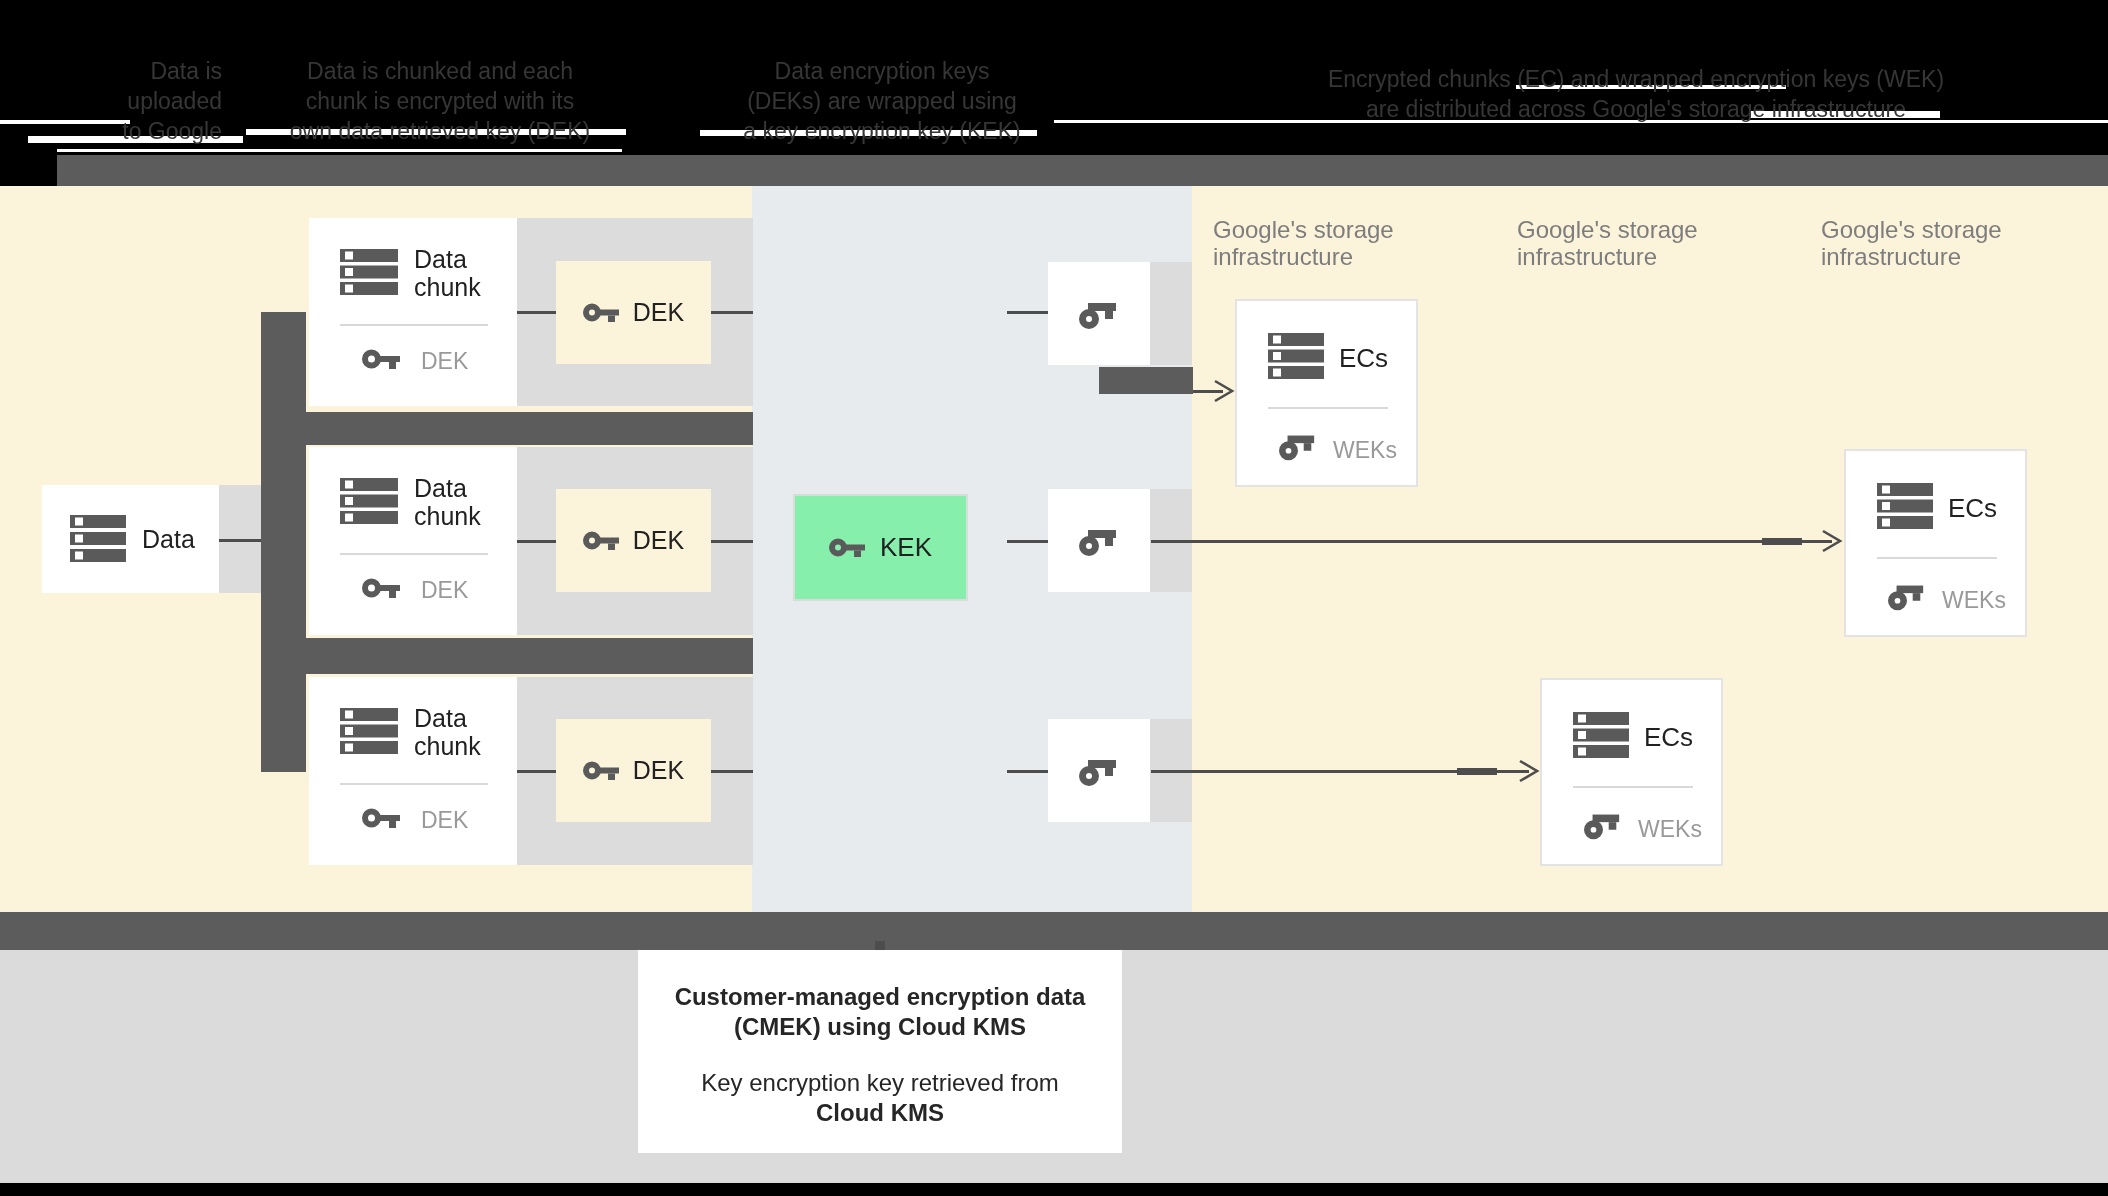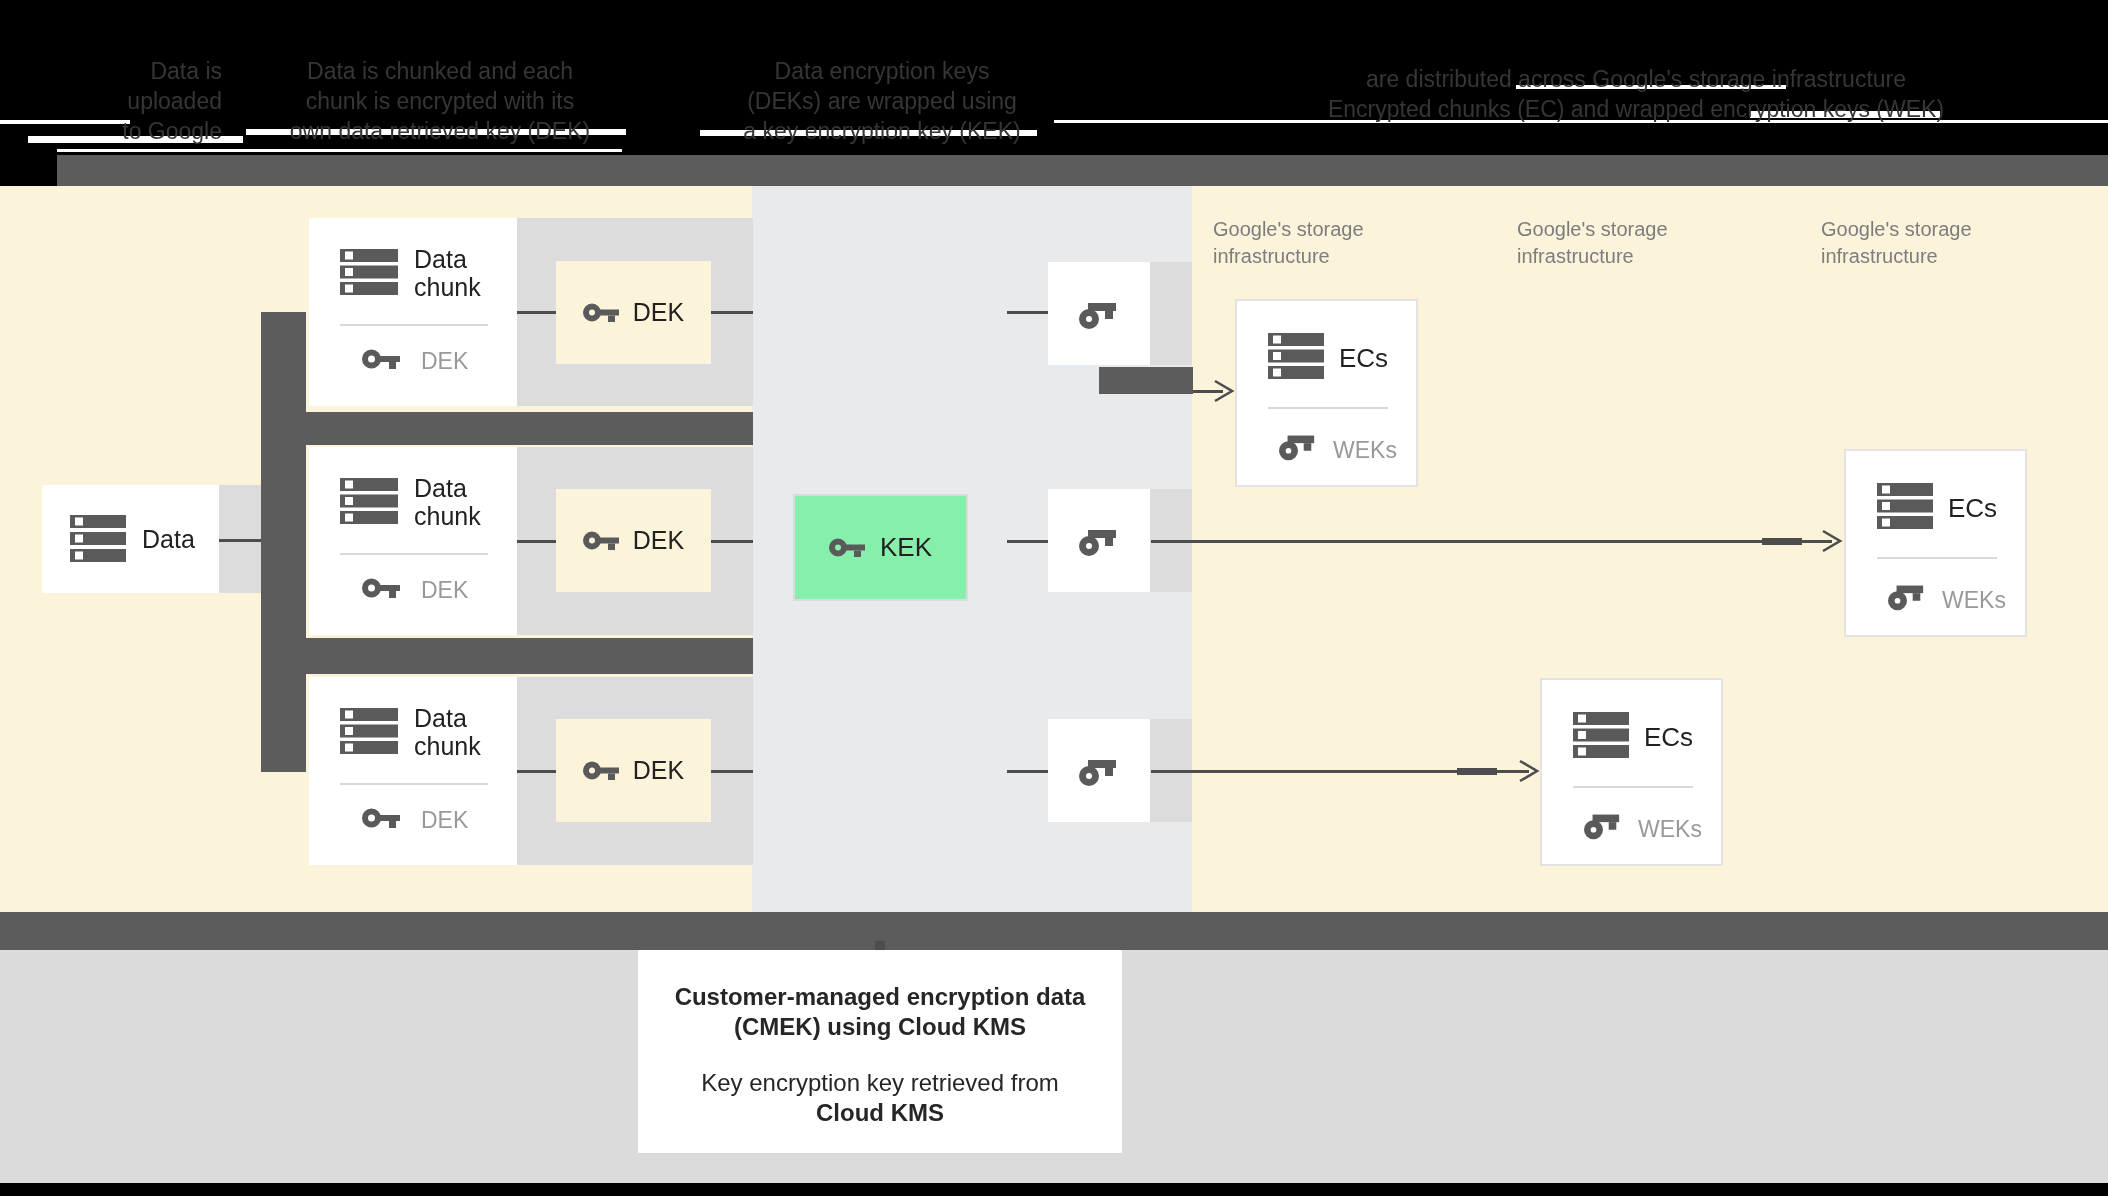--- a/index.html
+++ b/index.html
@@ -21,21 +21,21 @@
   .dekbox{background:#fbf3da;display:flex;align-items:center;justify-content:center;gap:13px;}
   .kekbox{background:#86efac;border:2px solid #d8dcda;box-sizing:border-box;
           display:flex;align-items:center;justify-content:center;gap:14px;}
   .keybox{background:#ffffff;display:flex;align-items:center;justify-content:center;}
   .ecbox{background:#ffffff;border:2px solid #e3e3e3;box-sizing:border-box;}
   .databox{background:#ffffff;display:flex;align-items:center;padding-left:28px;gap:16px;box-sizing:border-box;}
   .divider{height:2px;background:#d9d9d9;}
   .label-dark{color:#212121;font-size:25px;}
   .label-dark-lg{color:#212121;font-size:26px;}
   .label-gray{color:#999999;font-size:23px;}
-  .storage-label{color:#7d7d7d;font-size:20px;line-height:27px;}
+  .storage-label{color:#7d7d7d;font-size:24px;line-height:27px;}
   .cardtitle{color:#212121;font-size:25px;line-height:28px;}
   
   .caption-box{background:#ffffff;text-align:center;color:#262626;font-size:24px;line-height:30px;box-sizing:border-box;padding-top:32px;}
   .bold{font-weight:700;}
   .bottomarea{background:#dbdbdc;}
 </style>
 </head>
 <body>
 
 <div class="screen">
@@ -58,22 +58,22 @@
     <div>Data is chunked and each</div>
     <div>chunk is encrypted with its</div>
     <div>own data retrieved key (DEK)</div>
   </div>
   <div class="abs hcol" style="left:722px;top:56px;width:320px;">
     <div>Data encryption keys</div>
     <div>(DEKs) are wrapped using</div>
     <div>a key encryption key (KEK)</div>
   </div>
   <div class="abs hcol" style="left:1292px;top:64px;width:688px;">
+    <div>Encrypted chunks (EC) and wrapped encryption keys (WEK)</div>
     <div>are distributed across Google's storage infrastructure</div>
-    <div>Encrypted chunks (EC) and wrapped encryption keys (WEK)</div>
   </div>
 
   <div class="abs band" style="left:57px;top:155px;width:2051px;height:31px;"></div>
 
   <div class="abs cream" style="left:0px;top:186px;width:2108px;height:726px;"></div>
   <div class="abs bluezone" style="left:752px;top:186px;width:440px;height:726px;"></div>
 
   <div class="abs grayrect" style="left:309px;top:218px;width:444px;height:188px;"></div>
   <div class="abs grayrect" style="left:309px;top:447px;width:444px;height:188px;"></div>
   <div class="abs grayrect" style="left:309px;top:677px;width:444px;height:188px;"></div>

